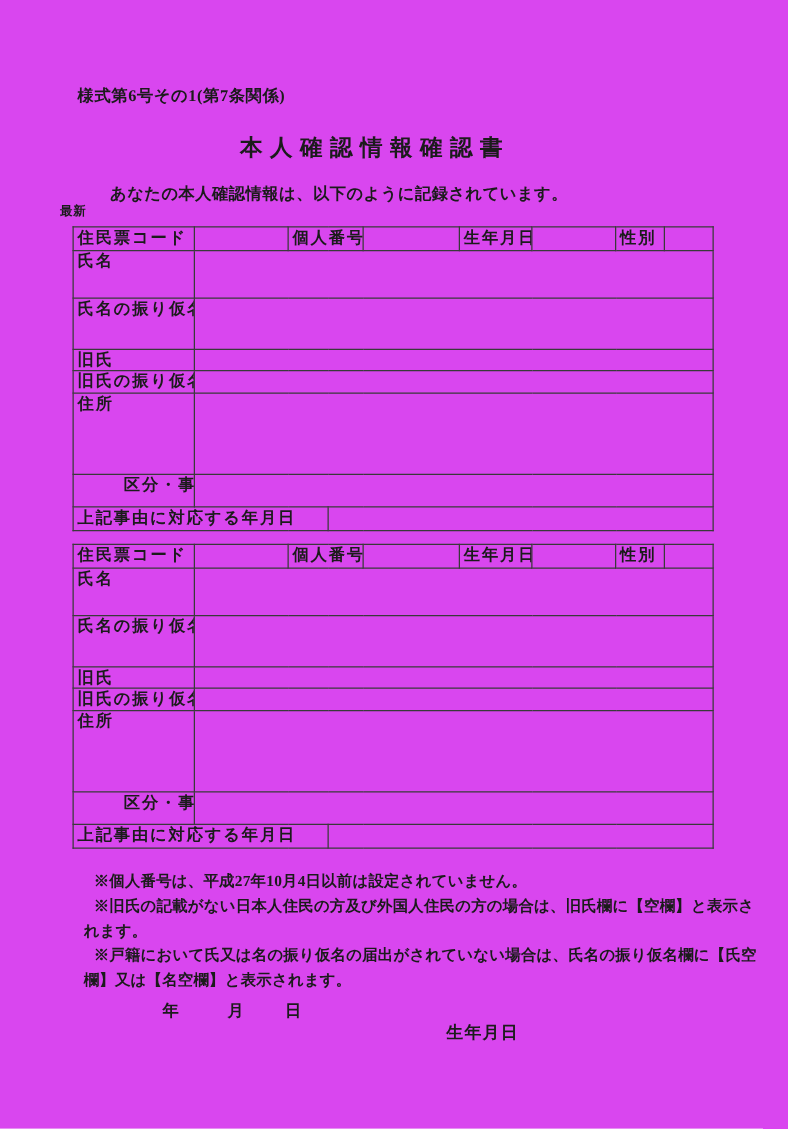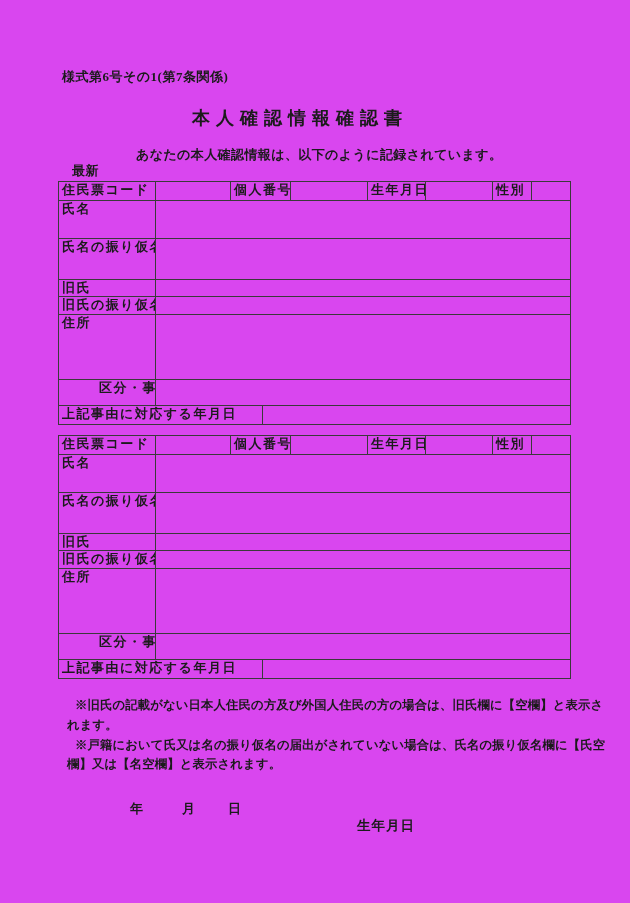--- a/index.html
+++ b/index.html
@@ -35,27 +35,26 @@
     letter-spacing: 6px;
     white-space: nowrap;
   }
   .intro {
     position: absolute;
     left: 88px;
     top: 146px;
     font-size: 13px;
     letter-spacing: 0.4px;
     white-space: nowrap;
-    margin-left: 48px;
   }
   .latest {
     position: absolute;
-    left: 72px;
+    left: 48px;
     top: 162px;
-    font-size: 13px;
+    font-size: 10px;
     letter-spacing: 0.5px;
   }
   table.record {
     position: absolute;
     left: 58px;
     width: 512px;
     border-collapse: collapse;
     table-layout: fixed;
     border: 1.5px solid #2e2e2e;
   }
@@ -223,20 +222,21 @@
       <td class="val" colspan="8"></td>
     </tr>
     <tr class="rf">
       <td class="lbl" colspan="3">上記事由に対応する年月日</td>
       <td class="val" colspan="6"></td>
     </tr>
   </tbody>
     </table>
 
   <div class="notes">
+    <div class="note-line marked">※個人番号は、平成27年10月4日以前は設定されていません。</div>
     <div class="note-line marked">※旧氏の記載がない日本人住民の方及び外国人住民の方の場合は、旧氏欄に【空欄】と表示さ</div>
     <div class="note-line cont">れます。</div>
     <div class="note-line marked">※戸籍において氏又は名の振り仮名の届出がされていない場合は、氏名の振り仮名欄に【氏空</div>
     <div class="note-line cont">欄】又は【名空欄】と表示されます。</div>
   </div>
 
   <div class="date-line">
     <span class="y">年</span><span class="m">月</span><span class="d">日</span>
   </div>
 

